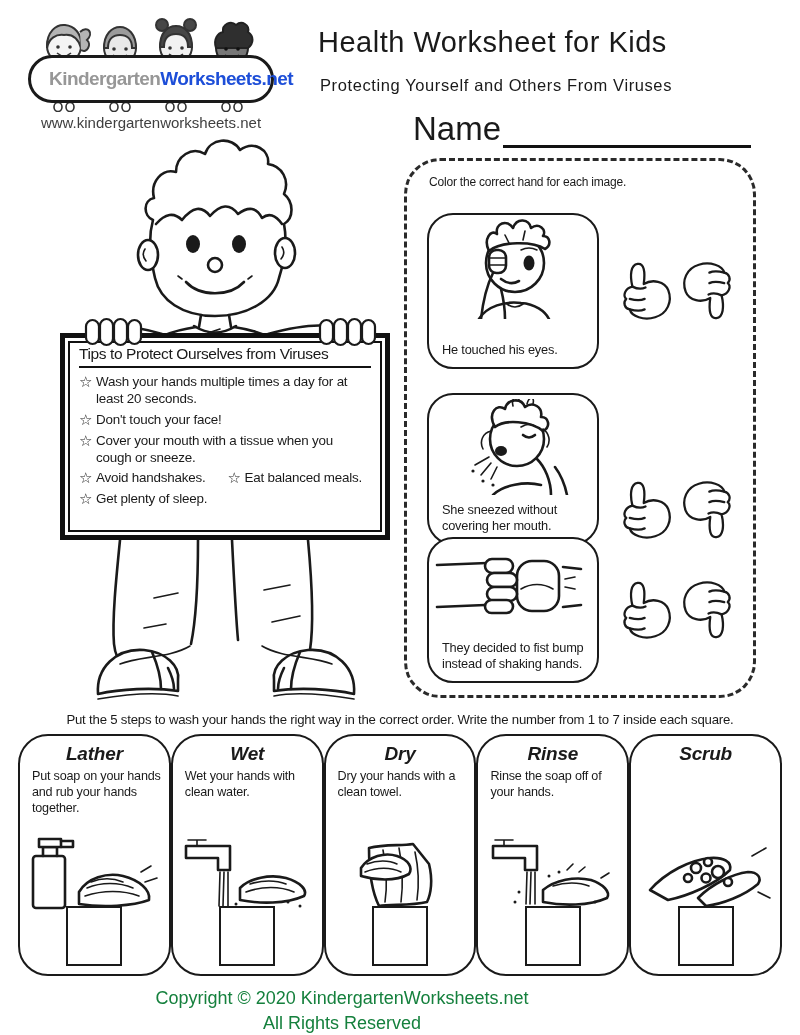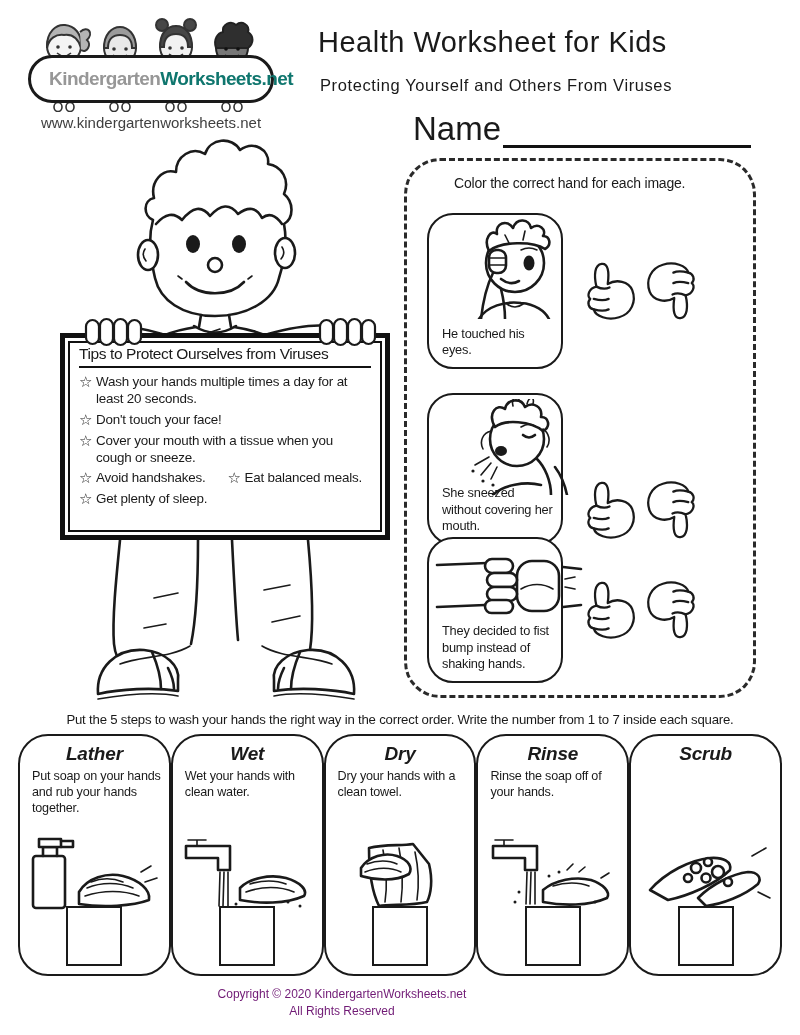--- a/index.html
+++ b/index.html
@@ -6,40 +6,40 @@
   html,body { background:#fff; }
   body { font-family:"Liberation Sans", sans-serif; color:#1a1a1a; }
   .page { position:relative; width:800px; height:1035px; background:#fff; overflow:hidden; margin:0 auto; }
 
   
   .logo-block { position:absolute; left:28px; top:10px; width:246px; height:128px; }
   .kids-svg { position:absolute; left:0; top:0; }
   .banner { position:absolute; left:0; top:45px; width:246px; height:48px; background:#fff;
             border:3px solid #1a1a1a; border-radius:24px; display:flex; align-items:center; justify-content:center; }
   .banner .gray { color:#979797; font-weight:bold; font-size:19px; letter-spacing:-0.6px;padding-left:40px; }
-  .banner .black { color:#0f766e; font-weight:bold; font-size:19px; letter-spacing:-0.6px; }
+  .banner .black { color:#1d4ed8; font-weight:bold; font-size:19px; letter-spacing:-0.6px; }
   .logo-url { position:absolute; left:0; top:104px; width:246px; text-align:center;
               font-size:15px; color:#404040; }
 
   
   .title { position:absolute; left:318px; top:26px; font-size:29px; letter-spacing:0.5px; }
   .subtitle { position:absolute; left:320px; top:76px; font-size:16.5px; letter-spacing:0.6px; }
   .name-row { position:absolute; left:413px; top:108px; width:338px; display:flex; align-items:flex-end; }
   .name-label { font-size:33px; }
   .name-line { flex:1; height:40px; border-bottom:3px solid #111; margin-left:2px; }
 
   
   .dashed-box { position:absolute; left:404px; top:158px; width:352px; height:540px;
                 border:3px dashed #2a2a2a; border-radius:36px; }
-  .color-instruction { position:absolute; left:22px; top:14px; font-size:14px; letter-spacing:-0.2px;margin-left:25px; }
+  .color-instruction { position:absolute; left:22px; top:14px; font-size:12px; letter-spacing:-0.2px; }
   .c-row { position:absolute; left:20px; width:326px; display:flex; align-items:center; }
   .c-row1 { top:52px;  height:156px; }
   .c-row2 { top:232px; height:152px;align-items:flex-end; }
   .c-row3 { top:376px; height:146px; }
-  .img-card { width:136px; height:100%; border:2.5px solid #1a1a1a; border-radius:26px; position:relative; background:#fff; }
+  .img-card { width:172px; height:100%; border:2.5px solid #1a1a1a; border-radius:26px; position:relative; background:#fff; }
   .img-card svg { position:absolute; left:4px; top:4px; }
   .caption { position:absolute; left:13px; right:8px; bottom:8px; font-size:12.8px; line-height:1.3; letter-spacing:-0.2px; }
   .thumbs { display:flex; align-items:center; margin-left:8px; }
   .thumb-down { transform:rotate(180deg); }
 
   
   .mascot-svg { position:absolute; left:58px; top:128px; z-index:1; }
   .sign { position:absolute; left:60px; top:333px; width:330px; height:207px; background:#fff;
           border:5px solid #111; z-index:2; }
   .sign-inner { position:absolute; left:3px; right:3px; top:3px; bottom:3px; border:2.5px solid #111; padding:2px 9px 4px 9px; }
@@ -58,21 +58,21 @@
   .steps-row { position:absolute; left:18px; top:734px; width:764px; display:flex; }
   .step-card { flex:1; height:242px; border:2.5px solid #1a1a1a; border-radius:30px; position:relative; background:#fff; }
   .step-title { text-align:center; font-size:19px; font-weight:bold; font-style:italic; margin-top:7px; letter-spacing:-0.2px; }
   .step-desc { font-size:12.6px; line-height:1.28; margin:3px 8px 0 12px; letter-spacing:-0.2px; }
   .step-illus { position:absolute; left:5px; right:5px; top:96px; height:78px; }
   .answer-square { position:absolute; bottom:8px; left:50%; transform:translateX(-50%);
                    width:56px; height:60px; border:2.5px solid #1a1a1a; background:#fff; }
 
   
   .footer { position:absolute; left:0; top:986px; width:684px; text-align:center;
-            color:#701a75; font-size:12px; line-height:1.4; }
+            color:#15803d; font-size:18px; line-height:1.4; }
 
   svg .ln { fill:none; stroke:#1a1a1a; stroke-width:2.6; stroke-linecap:round; stroke-linejoin:round; }
   svg .lnw { fill:#fff; stroke:#1a1a1a; stroke-width:2.6; stroke-linecap:round; stroke-linejoin:round; }
   svg .thin { fill:none; stroke:#1a1a1a; stroke-width:1.6; stroke-linecap:round; }
 </style>
 </head>
 <body>
 
 <div class="page">
 

